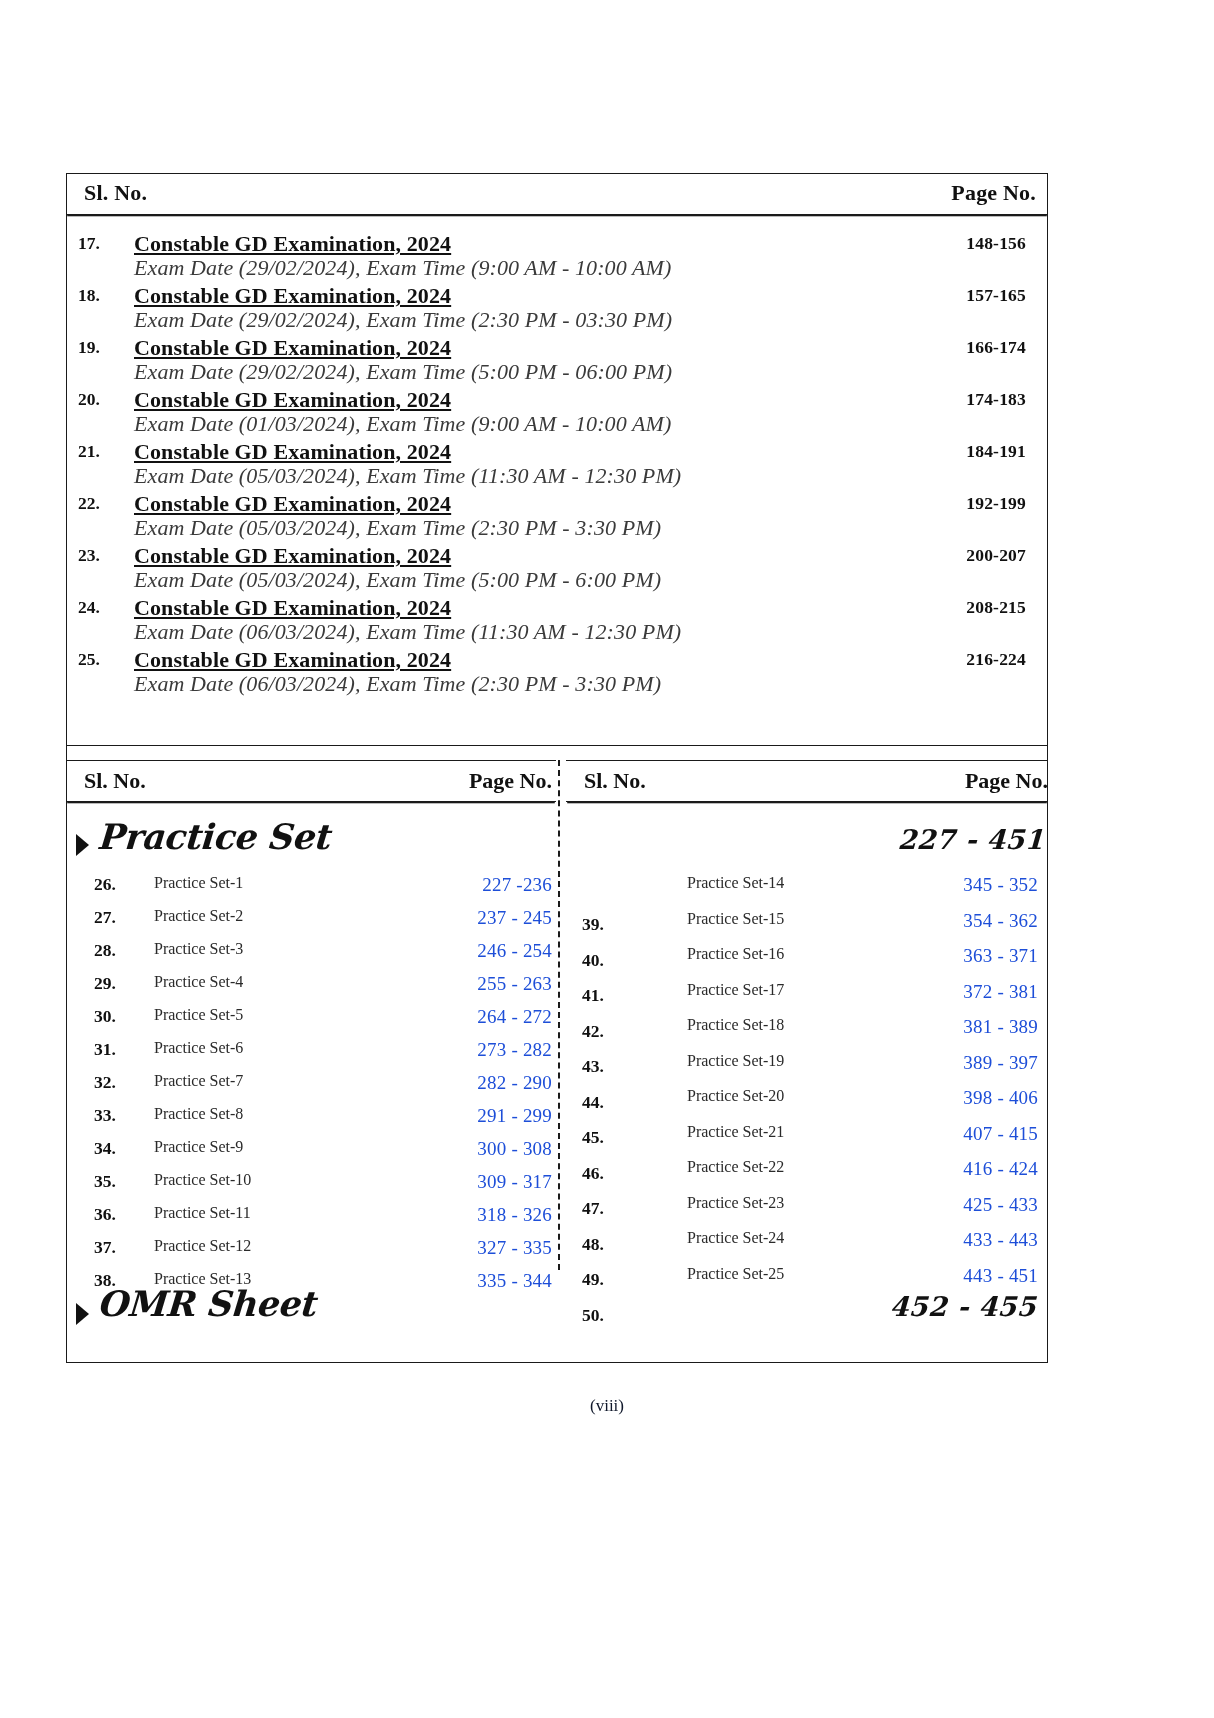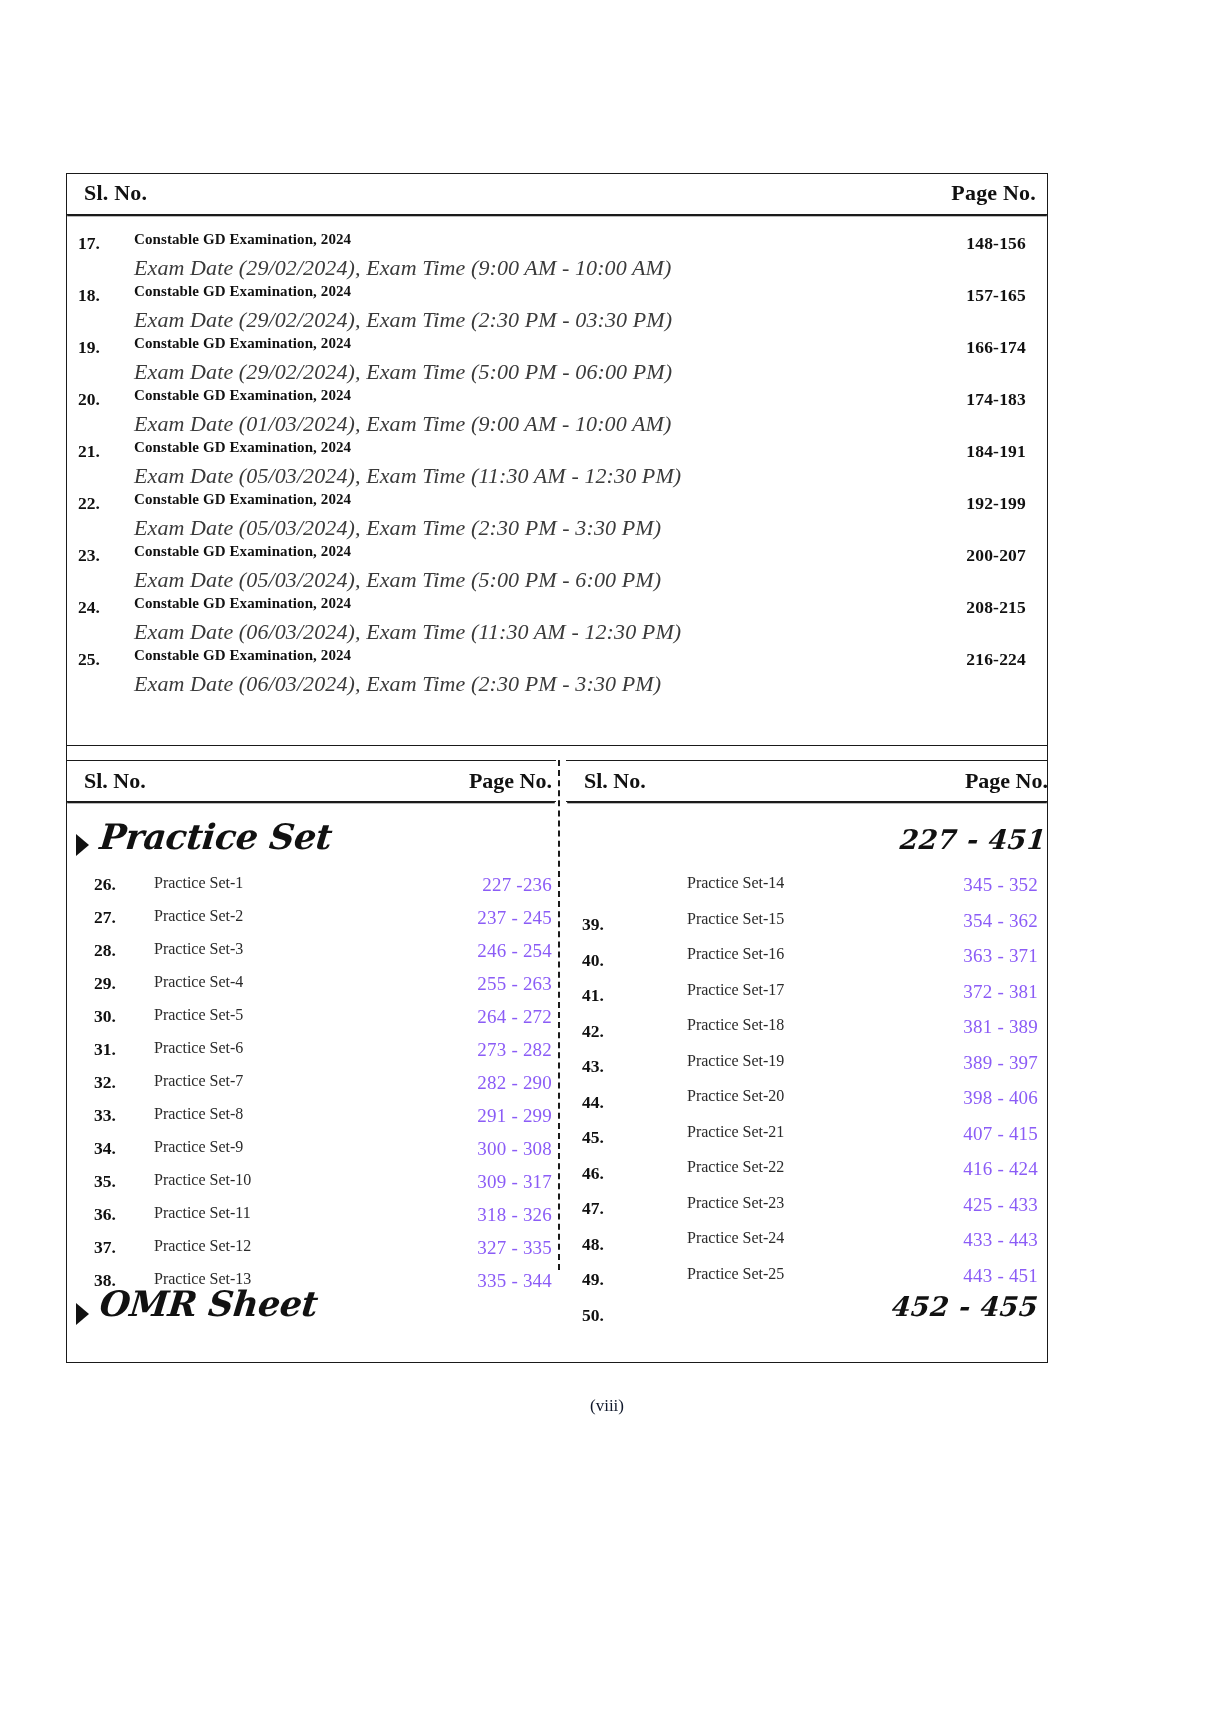--- a/index.html
+++ b/index.html
@@ -56,23 +56,24 @@
   .exam-row .sl {
     position: absolute;
     left: 12px; top: 0;
     width: 46px;
     font-size: 17.5px;
     font-weight: bold;
   }
   .exam-row .ttl {
     position: absolute;
     left: 68px; top: -2px;
-    font-size: 15px;
+    font-size: 22px;
     font-weight: bold;
     letter-spacing: .1px;
+    text-decoration: underline;
   }
   .exam-row .sub {
     position: absolute;
     left: 68px; top: 22px;
     font-size: 22px;
     font-style: italic;
     color: #3a3a3a;
     letter-spacing: .1px;
   }
   .exam-row .pg {
@@ -175,21 +176,21 @@
   .ps-item .nm {
     position: absolute;
     left: 88px; top: 0;
     font-size: 16px;
     color: #2a2a2a;
   }
   .ps-item .pg {
     position: absolute;
     right: 4px; top: 0;
     font-size: 19px;
-    color: #8b5cf6;
+    color: #1d4ed8;
     letter-spacing: .2px;
   }
   #ps-col-right .ps-item { height: 35.5px; }
   #ps-col-right .ps-item .sl { left: 16px; margin-top: 40px; }
   #ps-col-right .ps-item .nm { left: 76px; margin-left: 45px; }
   #ps-col-right .ps-item .pg { right: 10px; }
 
   
   #omr-row {
     position: absolute;

